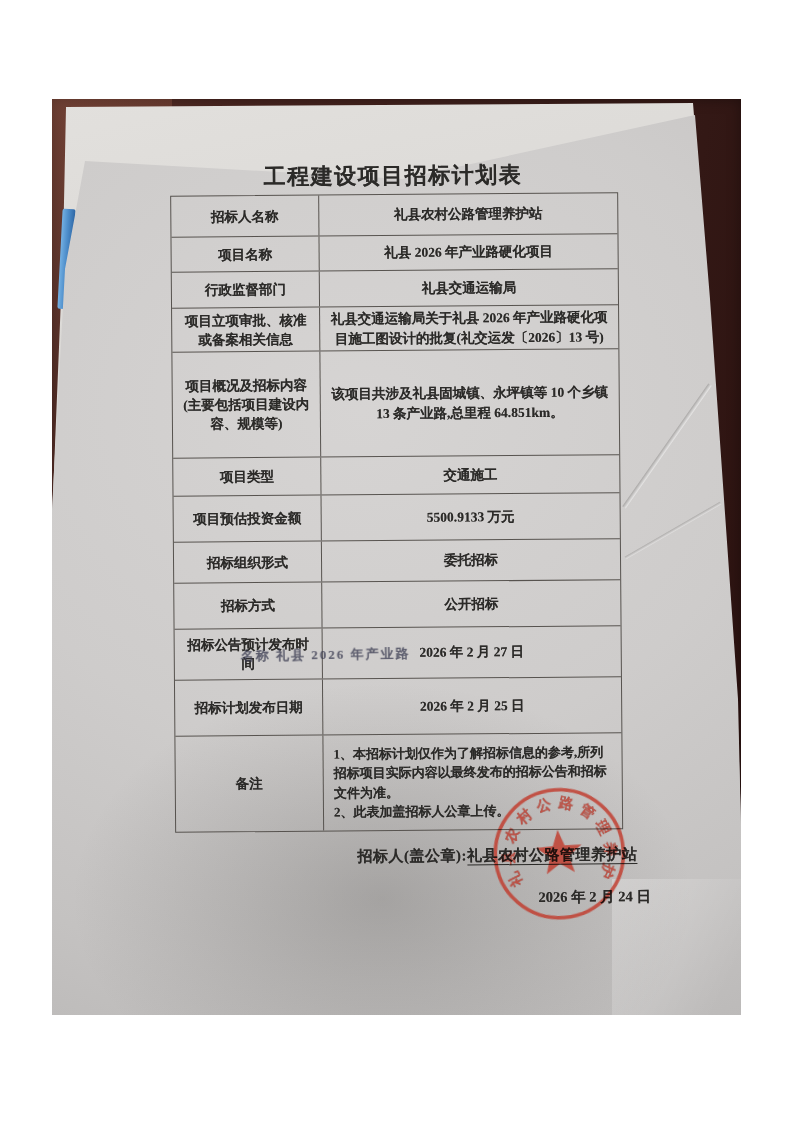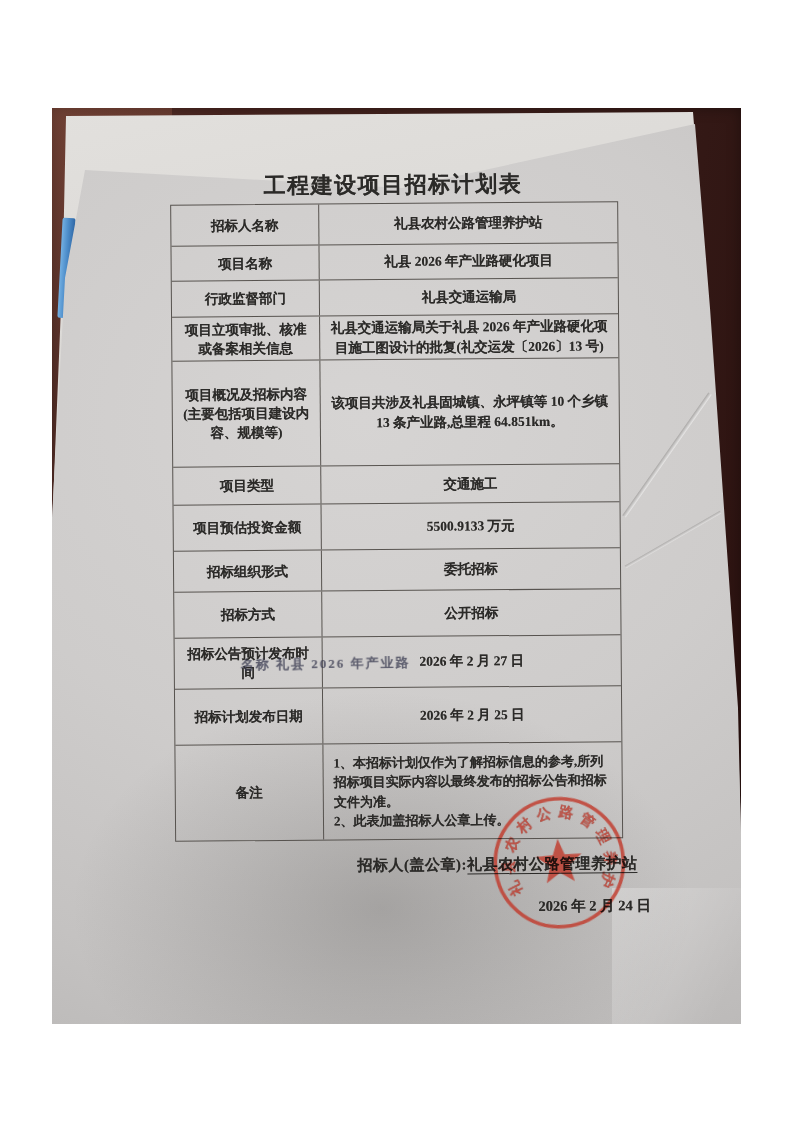--- a/index.html
+++ b/index.html
@@ -1,20 +1,20 @@
 <!DOCTYPE html>
 <html><head>
 <meta charset="utf-8">
 <style>
   html,body{margin:0;padding:0;background:#ffffff;}
   body{width:793px;height:1122px;position:relative;overflow:hidden;
        font-family:"Liberation Serif","DejaVu Serif",serif;}
 
   
-  .photo{position:absolute;left:52px;top:108px;width:689px;height:916px;
+  .photo{position:absolute;left:52px;top:99px;width:689px;height:916px;
          overflow:hidden;
          background:linear-gradient(100deg,#5c332b 0%,#47241f 22%,#3c1f1b 55%,#2a110f 100%);
          box-shadow:inset 0 0 14px rgba(0,0,0,.35);}
   .desk-streak{position:absolute;left:0;top:0;width:120px;height:420px;
          background:linear-gradient(175deg,rgba(150,90,70,.35),rgba(90,45,35,0) 70%);}
 
   .sheet-back{position:absolute;inset:0;
          background:linear-gradient(168deg,#e2e0dd 0%,#d8d6d3 35%,#c9c7c5 100%);
          clip-path:polygon(14px 8px,641px 4px,656px 196px,685px 596px,689px 726px,
                            689px 916px,0px 916px,0px 420px,11px 150px);}

